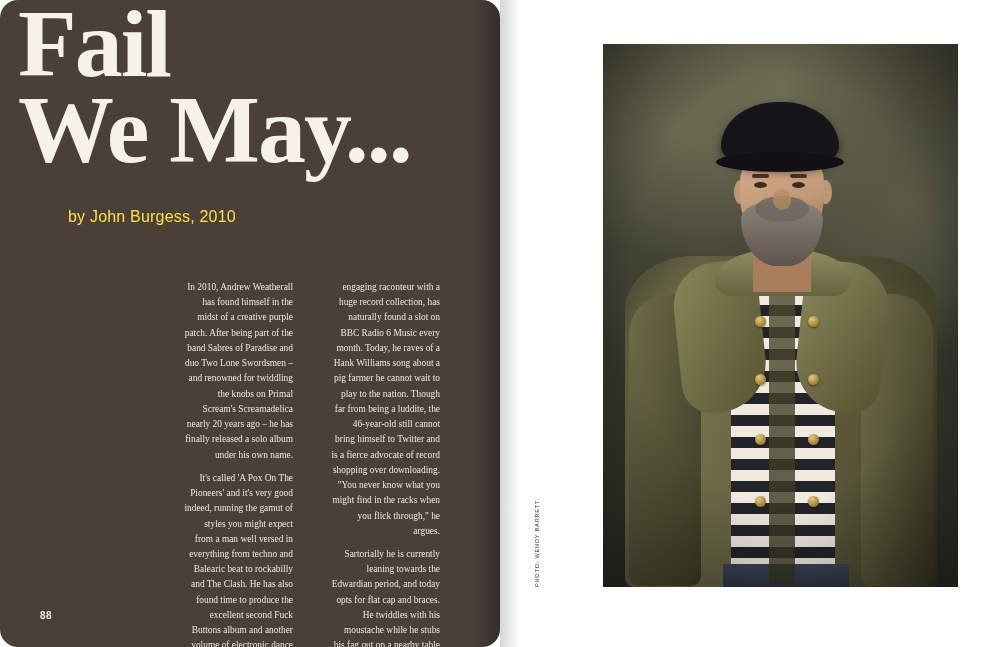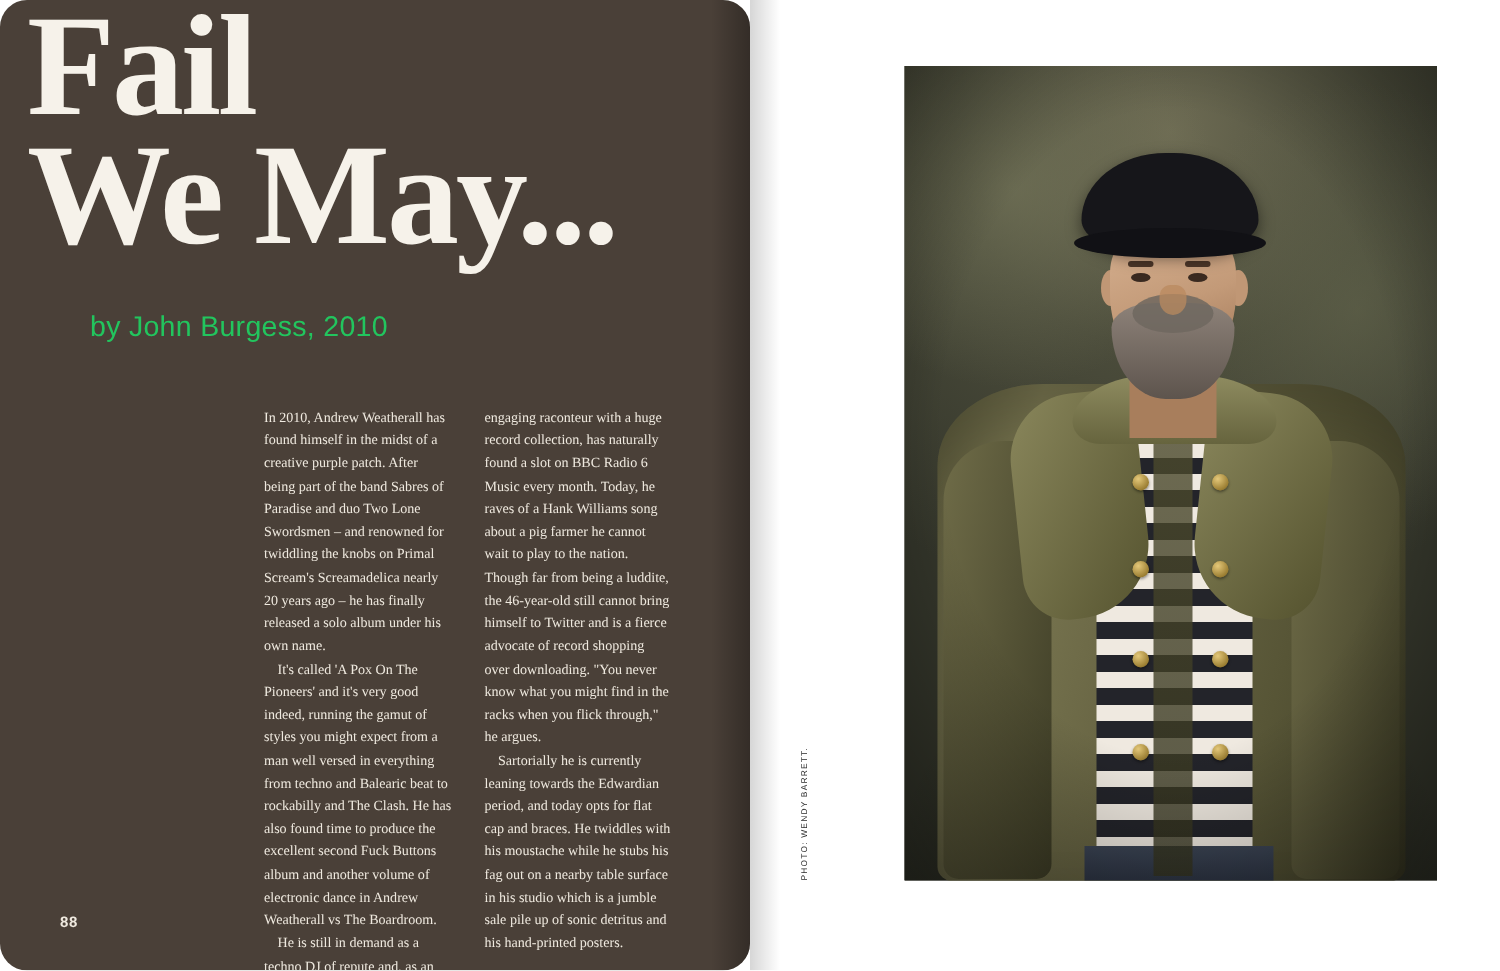--- a/index.html
+++ b/index.html
@@ -46,45 +46,45 @@
     font-family: "Liberation Serif", serif;
     font-weight: 700;
     font-size: 96px;
     line-height: 0.88;
     letter-spacing: -2px;
   }
   .headline .l1 { display: block; }
   .headline .l2 { display: block; margin-top: 2px; }
   .byline {
     position: absolute;
-    left: 60px;
+    left: 68px;
     top: 208px;
-    color: #22c55e;
+    color: #fde047;
     font-family: "Liberation Sans", sans-serif;
-    font-size: 19px;
+    font-size: 16px;
     font-weight: 400;
     letter-spacing: 0.2px;
   }
   .columns {
     position: absolute;
     left: 176px;
     top: 272px;
     width: 296px;
     display: flex;
     gap: 22px;
   }
   .col {
     width: 125px;
     color: #efe9df;
     font-family: "Liberation Serif", serif;
     font-size: 9.4px;
     line-height: 1.62;
     text-align: left;
   }
-  .col p { margin: 0; }
+  .col p { margin: 8px; text-align: right; }
   .col p + p { text-indent: 9px; }
   .folio-left {
     position: absolute;
     left: 40px;
     bottom: 26px;
     color: #efe9df;
     font-family: "Liberation Sans", sans-serif;
     font-size: 10px;
     font-weight: 700;
     letter-spacing: 0.5px;

